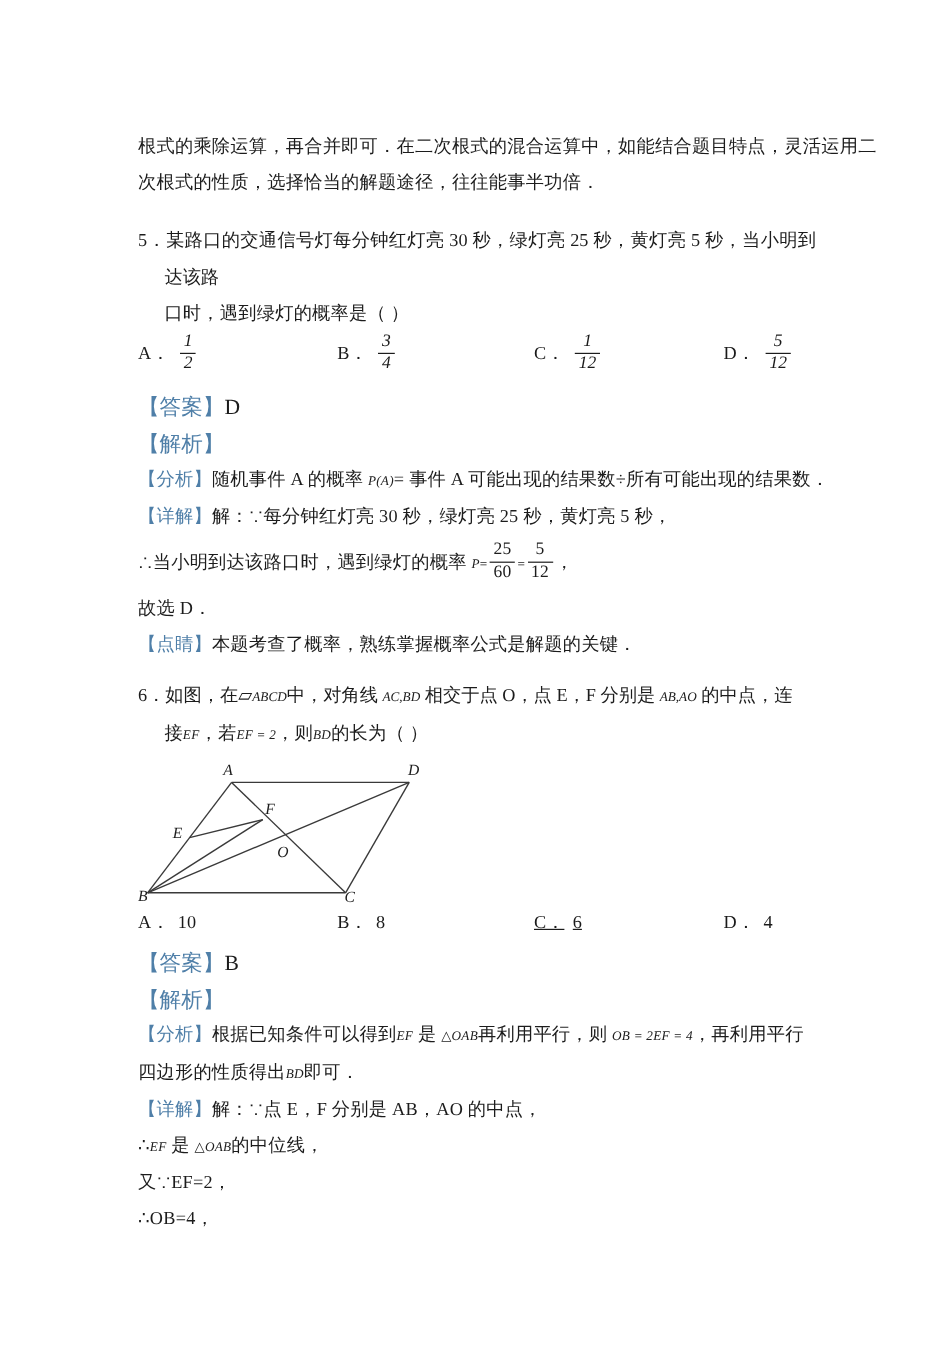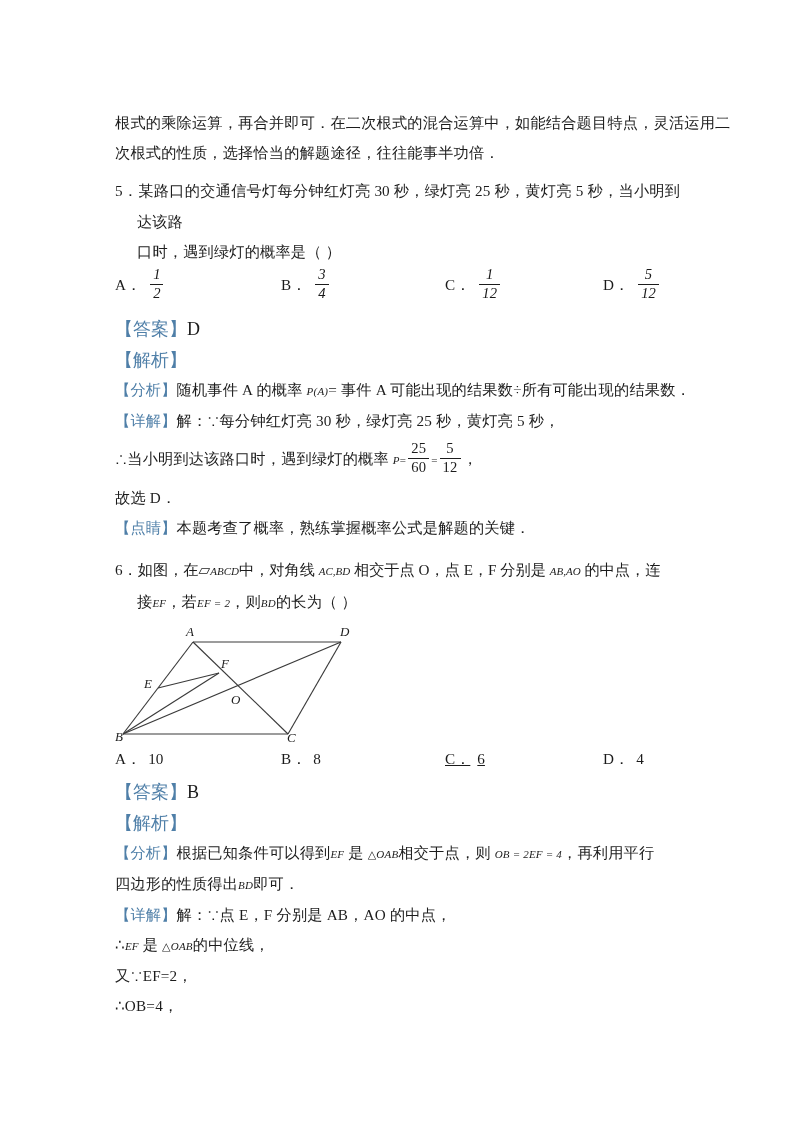--- a/index.html
+++ b/index.html
@@ -119,21 +119,21 @@
 <body>
 
 <div class="page">
   <div class="content">
 
     <div class="para">
       <div class="line">根式的乘除运算，再合并即可．在二次根式的混合运算中，如能结合题目特点，灵活运用二</div>
       <div class="line">次根式的性质，选择恰当的解题途径，往往能事半功倍．</div>
     </div>
 
-    <div class="para indent-hang" style="margin-top:8px;">
+    <div class="para indent-hang" style="margin-top:18px;">
       <span>5．</span><span>某路口的交通信号灯每分钟红灯亮 30 秒，绿灯亮 25 秒，黄灯亮 5 秒，当小明到达该路</span>
     </div>
     <div class="line" style="padding-left:22px;">
       <span>口时，遇到绿灯的概率是（        ）</span>
     </div>
 
     <div class="opts">
       <div class="opt" style="left:0px;">
         <span class="lab">A．</span><span class="frac"><span class="num">1</span><span class="den">2</span></span>
       </div>
@@ -223,21 +223,21 @@
     </div>
 
     <div class="ansline">
       <span class="tag">【答案】</span><span class="val">B</span>
     </div>
     <div class="ansline">
       <span class="tag">【解析】</span>
     </div>
 
     <div class="line">
-      <span class="tag">【分析】</span><span>根据已知条件可以得到</span><span class="mathit">EF</span><span> 是 </span><span class="mathit">△OAB</span><span>相交于点，则 </span><span class="mathit">OB = 2EF = 4</span><span>，再利用平行</span>
+      <span class="tag">【分析】</span><span>根据已知条件可以得到</span><span class="mathit">EF</span><span> 是 </span><span class="mathit">△OAB</span><span>再利用平行，则 </span><span class="mathit">OB = 2EF = 4</span><span>，再利用平行</span>
     </div>
     <div class="line">
       <span>四边形的性质得出</span><span class="mathit">BD</span><span>即可．</span>
     </div>
 
     <div class="line">
       <span class="tag">【详解】</span><span>解：∵点 E，F 分别是 AB，AO 的中点，</span>
     </div>
     <div class="line">
       <span>∴</span><span class="mathit">EF</span><span> 是 </span><span class="mathit">△OAB</span><span>的中位线，</span>

